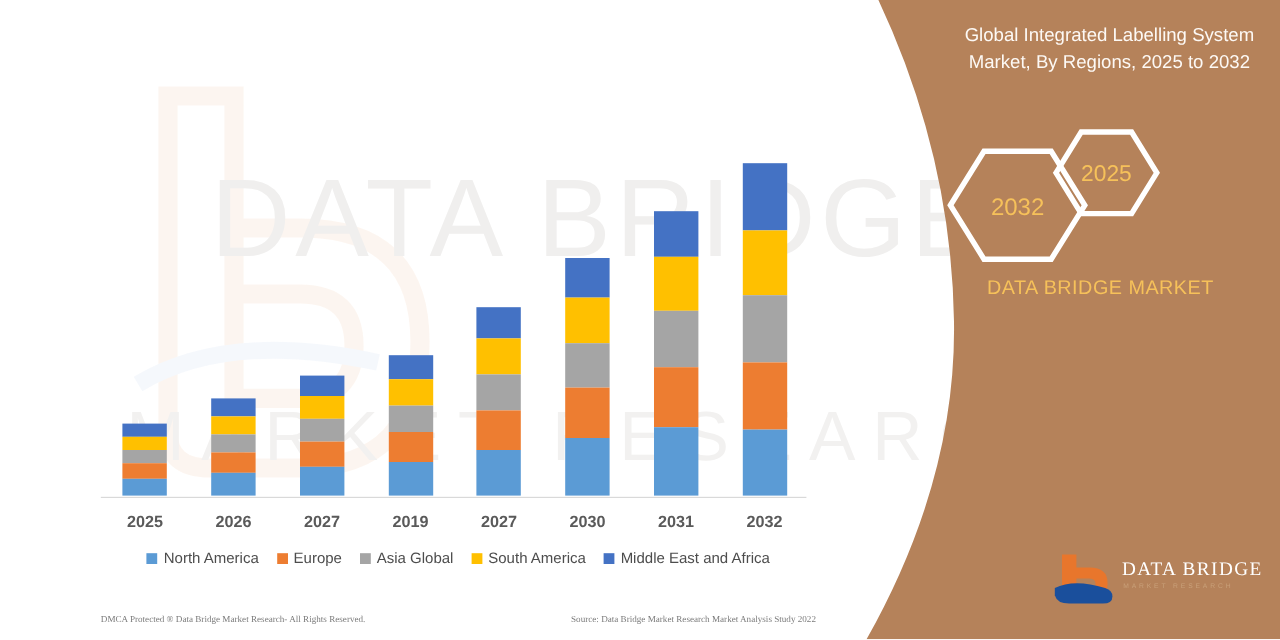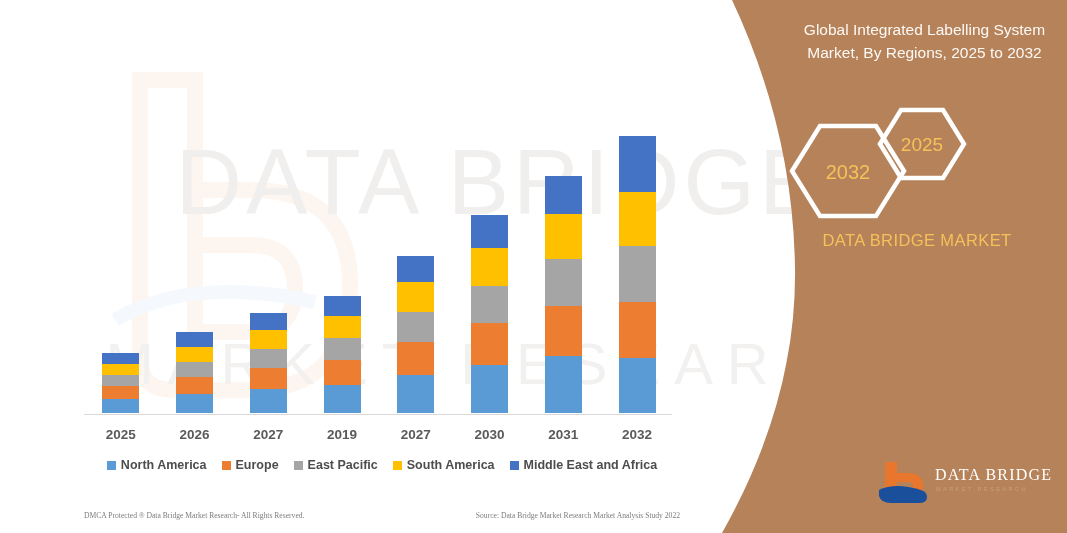--- a/index.html
+++ b/index.html
@@ -61,21 +61,21 @@
   }
 
   .legend{
     position:absolute;left:84px;top:455px;width:596px;height:20px;
     display:flex;justify-content:center;align-items:center;gap:15px;
     flex-wrap:nowrap;
   }
   .legend-item{display:flex;align-items:center;gap:5px;white-space:nowrap;}
   .legend-swatch{width:9px;height:9px;display:inline-block;}
   .legend-label{
-    font-size:12.5px;font-weight:bold;color:#4d4d4d;
+    font-size:12.5px;font-weight:normal;color:#4d4d4d;
     font-family:"Liberation Sans", sans-serif;
   }
 
   .footer{
     position:absolute;left:84px;top:508px;width:600px;height:14px;
     display:flex;justify-content:space-between;align-items:center;gap:16px;
   }
   .footer span{
     font-size:7.6px;color:#7c7c7c;
     font-family:"Liberation Serif", serif;
@@ -211,21 +211,21 @@
       <div class="legend-item">
         <span class="legend-swatch" style="background: rgb(91, 155, 213);"></span>
         <span class="legend-label">North America</span>
       </div>
       <div class="legend-item">
         <span class="legend-swatch" style="background: rgb(237, 125, 49);"></span>
         <span class="legend-label">Europe</span>
       </div>
       <div class="legend-item">
         <span class="legend-swatch" style="background: rgb(165, 165, 165);"></span>
-        <span class="legend-label">East Pacific</span>
+        <span class="legend-label">Asia Global</span>
       </div>
       <div class="legend-item">
         <span class="legend-swatch" style="background: rgb(255, 192, 0);"></span>
         <span class="legend-label">South America</span>
       </div>
       <div class="legend-item">
         <span class="legend-swatch" style="background: rgb(68, 114, 196);"></span>
         <span class="legend-label">Middle East and Africa</span>
       </div>
     </div>

